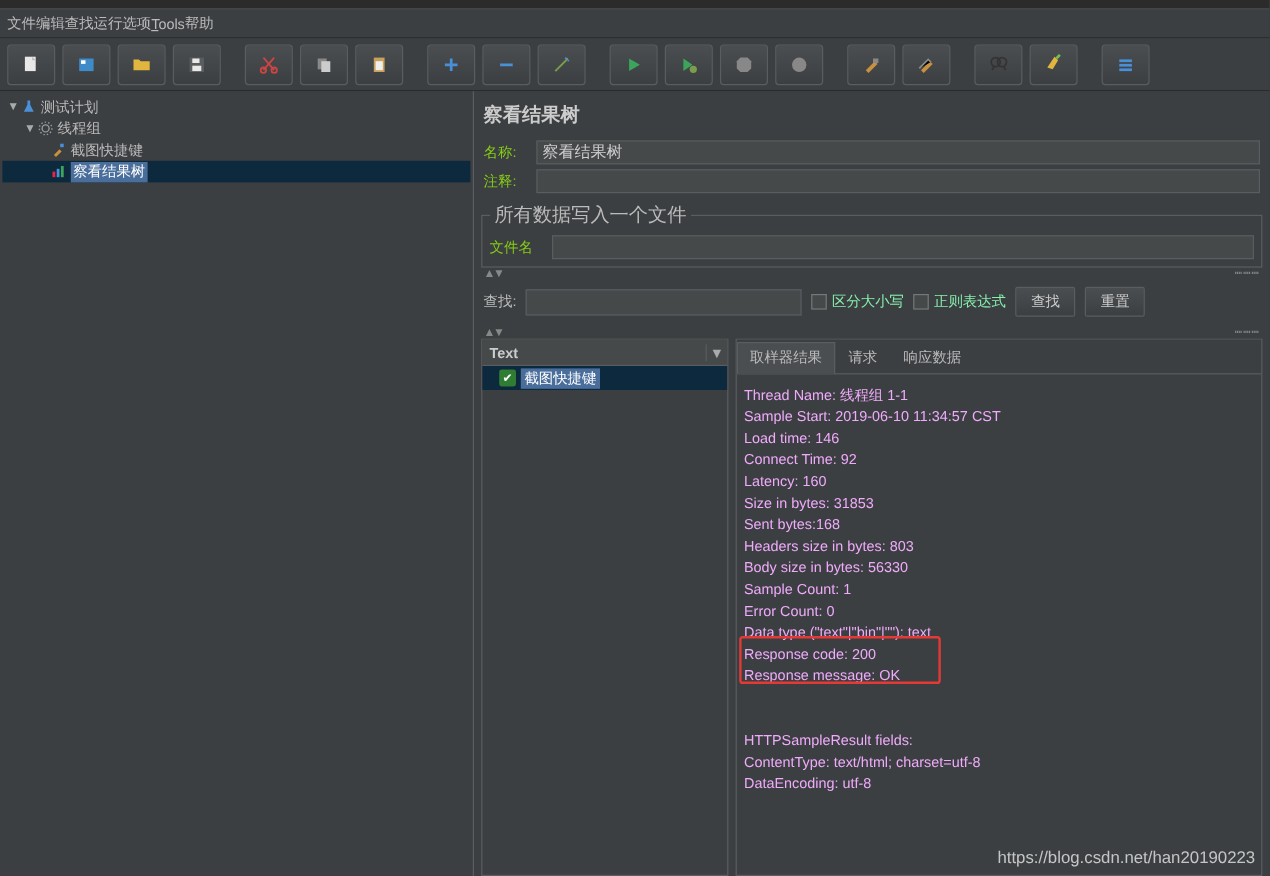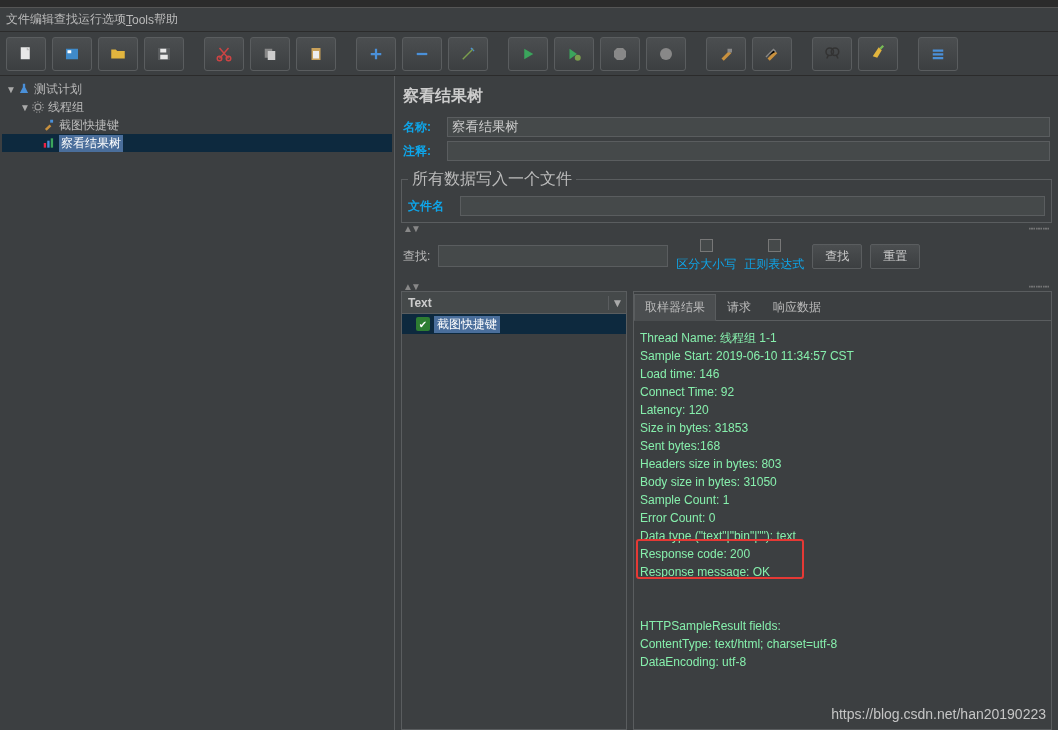--- a/index.html
+++ b/index.html
@@ -22,49 +22,49 @@
 .tree { padding: 4px 2px; }
 .tree-row { display:flex; align-items:center; height:18px; padding-left:4px; gap:3px; cursor:pointer; white-space:nowrap;}
 .tree-row.selected { background:#0D293E; }
 .tree-row.selected .label-sel { background:#4A6E9B; color:#fff; padding:0 2px;}
 .tri { display:inline-block; width:8px; color:#AAA; font-size:10px;}
 .tree-icon { width:14px; height:14px; display:inline-flex; align-items:center; justify-content:center;}
 
 .right-panel { flex:1; background:#3C3F41; display:flex; flex-direction:column; overflow:hidden; position:relative;}
 .section-title { font-size:16px; font-weight:bold; color:#CCCCCC; padding:10px 8px 8px 8px;}
 .form-row { display:flex; align-items:center; padding:2px 8px; gap:4px;}
-.form-row label { color:#0ea5e9; min-width:40px;font-weight:bold;}
+.form-row label { color:#84cc16; min-width:40px;}
 .form-row input[type=text]{ flex:1; background:#45494A; border:1px solid #5A5D5F; color:#CCCCCC; height:20px; padding:0 4px;}
 
 fieldset { border:1px solid #5A5D5F; margin:6px 6px 0 6px; padding:6px;}
 fieldset legend { color:#BBBBBB; padding:0 4px; font-size:16px;}
 
 .splitter-h { height:10px; display:flex; align-items:center; justify-content:space-between; padding:0 8px; color:#888; font-size:10px; letter-spacing:-2px;}
 .splitter-h .grip{ letter-spacing:1px;}
 
 .search-bar { display:flex; align-items:center; gap:8px; padding:6px 8px 8px 8px;}
 .search-bar input[type=text]{ width:230px; background:#45494A; border:1px solid #5A5D5F; color:#CCCCCC; height:22px; padding:0 4px;}
-.chk { display:flex; align-items:center; gap:4px; color:#0ea5e9;flex-direction:column;}
+.chk { display:flex; align-items:center; gap:4px; color:#86efac;}
 .chk .box{ width:13px; height:13px; background:#45494A; border:1px solid #777;}
 .btn { background:linear-gradient(#4B4E50,#3C3F41); border:1px solid #5A5D5F; border-radius:2px; color:#CCCCCC; padding:3px 12px; cursor:pointer;}
 
 .lower { display:flex; flex:1; overflow:hidden;}
-.results-pane { width:226px; border:1px solid #5A5D5F; margin:0 0 0 6px; display:flex; flex-direction:column;}
+.results-pane { width:206px; border:1px solid #5A5D5F; margin:0 0 0 6px; display:flex; flex-direction:column;}
 .results-head { display:flex; align-items:center; background:#45494A; border-bottom:1px solid #5A5D5F; height:22px;}
 .results-head .col{ flex:1; padding:0 6px; color:#CCCCCC; font-weight:bold;}
 .results-head .dd{ width:18px; text-align:center; border-left:1px solid #5A5D5F; color:#AAA; cursor:pointer;}
 .result-row { display:flex; align-items:center; height:20px; background:#0D293E; padding-left:14px; gap:4px;}
 .result-row .mark{ width:14px; height:14px; background:#2E7D32; border-radius:2px; display:flex; align-items:center; justify-content:center; color:#fff; font-size:10px;}
 .result-row .txt{ background:#4A6E9B; color:#fff; padding:0 3px;}
 
 .detail-pane { flex:1; margin:0 6px 0 6px; border:1px solid #5A5D5F; display:flex; flex-direction:column; overflow:hidden;}
 .tabs { display:flex; border-bottom:1px solid #5A5D5F; background:#3C3F41;text-align:right;}
 .tab { padding:4px 10px; color:#BBBBBB; cursor:pointer; border:1px solid transparent; border-bottom:none; margin-top:2px;}
 .tab.active { background:#4B4E50; border:1px solid #5A5D5F; border-bottom:1px solid #4B4E50; margin-bottom:-1px;}
-.detail-body { flex:1; padding:8px 6px; color:#86efac; line-height:18px; overflow:auto; position:relative;}
+.detail-body { flex:1; padding:8px 6px; color:#f0abfc; line-height:18px; overflow:auto; position:relative;}
 .detail-body .line{ white-space:nowrap;}
 .highlight-box{ position:absolute; border:2px solid #E53935; border-radius:3px; left:2px; top:218px; width:168px; height:40px; pointer-events:none;}
 
 .side-splitter{ position:absolute; right:-5px; top:50%; color:#666; font-size:9px; letter-spacing:-1px; transform:translateY(-50%);}
 .watermark{ position:absolute; right:12px; bottom:8px; color:#DDDDDD; font-size:14px; opacity:0.85;}
 </style>
 </head>
 <body>
 
 <div class="title-bar"></div>
@@ -304,25 +304,25 @@
         <div class="tabs">
           <div class="tab active">取样器结果</div>
           <div class="tab">请求</div>
           <div class="tab">响应数据</div>
         </div>
         <div class="detail-body">
           <div class="line">Thread Name: 线程组 1-1</div>
           <div class="line">Sample Start: 2019-06-10 11:34:57 CST</div>
           <div class="line">Load time: 146</div>
           <div class="line">Connect Time: 92</div>
-          <div class="line">Latency: 120</div>
+          <div class="line">Latency: 160</div>
           <div class="line">Size in bytes: 31853</div>
           <div class="line">Sent bytes:168</div>
           <div class="line">Headers size in bytes: 803</div>
-          <div class="line">Body size in bytes: 31050</div>
+          <div class="line">Body size in bytes: 56330</div>
           <div class="line">Sample Count: 1</div>
           <div class="line">Error Count: 0</div>
           <div class="line">Data type ("text"|"bin"|""): text</div>
           <div class="line">Response code: 200</div>
           <div class="line">Response message: OK</div>
           <div class="line">&nbsp;</div>
           <div class="line">&nbsp;</div>
           <div class="line">HTTPSampleResult fields:</div>
           <div class="line">ContentType: text/html; charset=utf-8</div>
           <div class="line">DataEncoding: utf-8</div>

